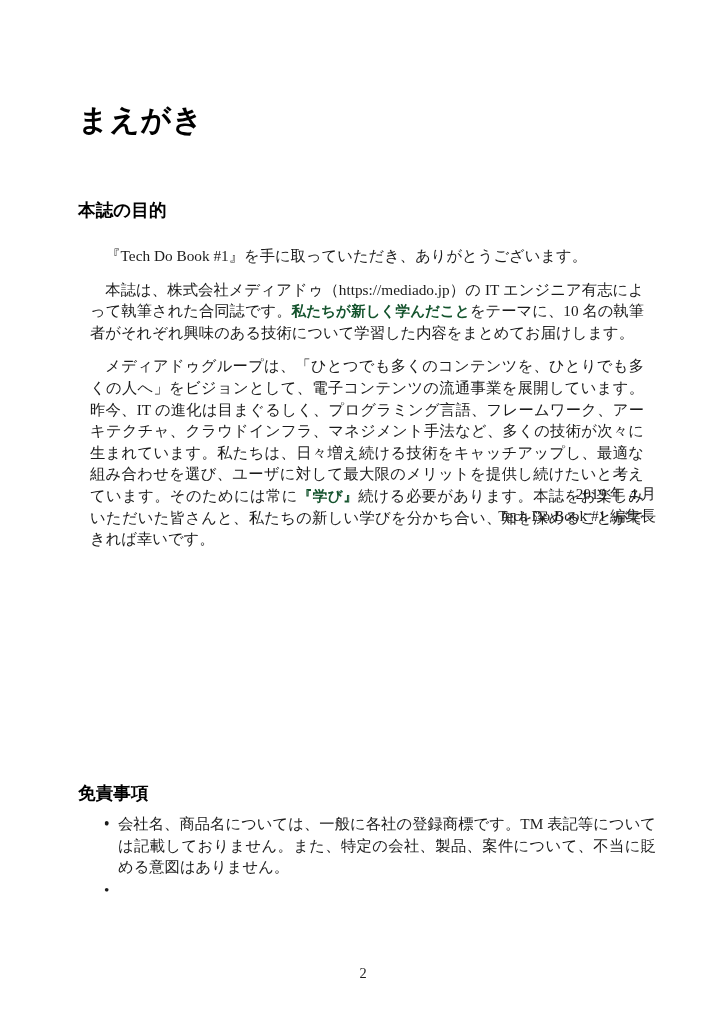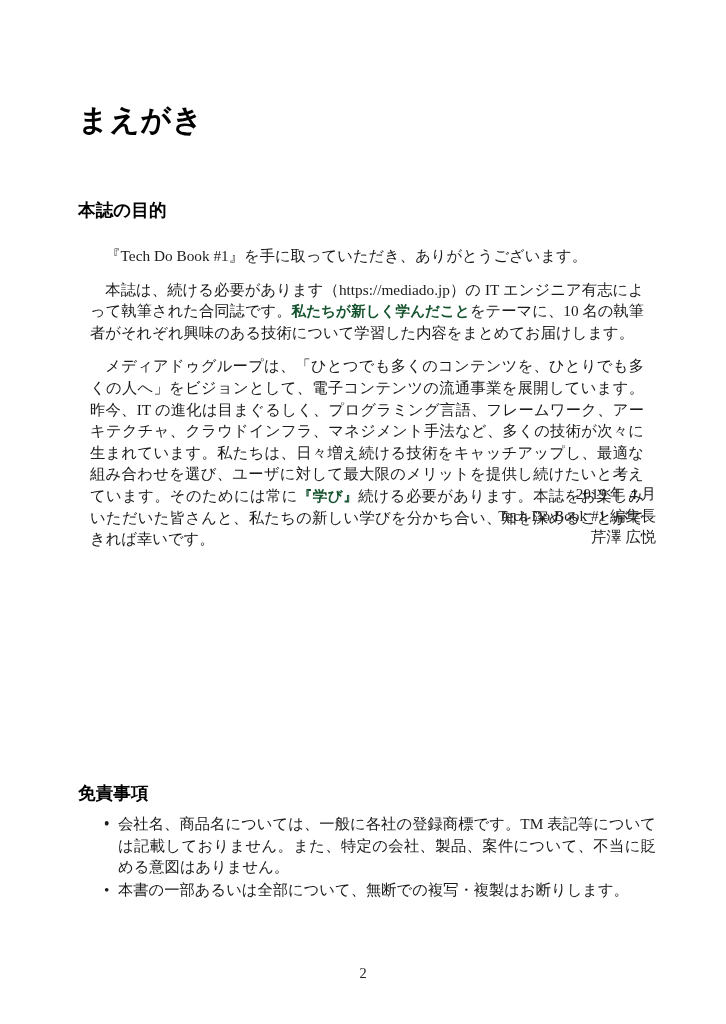--- a/index.html
+++ b/index.html
@@ -145,44 +145,42 @@
 
   <h1 class="chapter-title">まえがき</h1>
 
   <h2 class="section-heading section-purpose">本誌の目的</h2>
 
   <div class="body-block">
     <p class="body-par">
       <span>『Tech Do Book #1』を手に取っていただき、ありがとうございます。</span>
     </p>
     <p class="body-par">
-      <span>本誌は、続ける必要があります（https://mediado.jp）の IT エンジニア有志によって執筆された合同誌です。</span><span class="gothic-bold">私たちが新しく学んだこと</span><span>をテーマに、10 名の執筆者がそれぞれ興味のある技術について学習した内容をまとめてお届けします。</span>
+      <span>本誌は、株式会社メディアドゥ（https://mediado.jp）の IT エンジニア有志によって執筆された合同誌です。</span><span class="gothic-bold">私たちが新しく学んだこと</span><span>をテーマに、10 名の執筆者がそれぞれ興味のある技術について学習した内容をまとめてお届けします。</span>
     </p>
     <p class="body-par">
       <span>メディアドゥグループは、「ひとつでも多くのコンテンツを、ひとりでも多くの人へ」をビジョンとして、電子コンテンツの流通事業を展開しています。昨今、IT の進化は目まぐるしく、プログラミング言語、フレームワーク、アーキテクチャ、クラウドインフラ、マネジメント手法など、多くの技術が次々に生まれています。私たちは、日々増え続ける技術をキャッチアップし、最適な組み合わせを選び、ユーザに対して最大限のメリットを提供し続けたいと考えています。そのためには常に</span><span class="gothic-bold">『学び』</span><span>続ける必要があります。本誌をお楽しみいただいた皆さんと、私たちの新しい学びを分かち合い、知を深めることができれば幸いです。</span>
     </p>
   </div>
 
   <div class="signature">
     <div>2019 年 4 月</div>
     <div>Tech Do Book #1 編集長</div>
-    <div>芹澤 広悦</div>
   </div>
 
   <h2 class="section-heading section-disclaimer">免責事項</h2>
 
   <ul class="disclaimer-list">
     <li>
       <span class="bullet">•</span>
     </li>
     <li>
       <span class="bullet">•</span>
       <span>会社名、商品名については、一般に各社の登録商標です。TM 表記等については記載しておりません。また、特定の会社、製品、案件について、不当に貶める意図はありません。</span>
     </li>
     <li>
       <span class="bullet">•</span>
-      <span>本書の一部あるいは全部について、無断での複写・複製はお断りします。</span>
     </li>
   </ul>
 
   <div class="folio">2</div>
 
 </div>
 
 </body></html>

